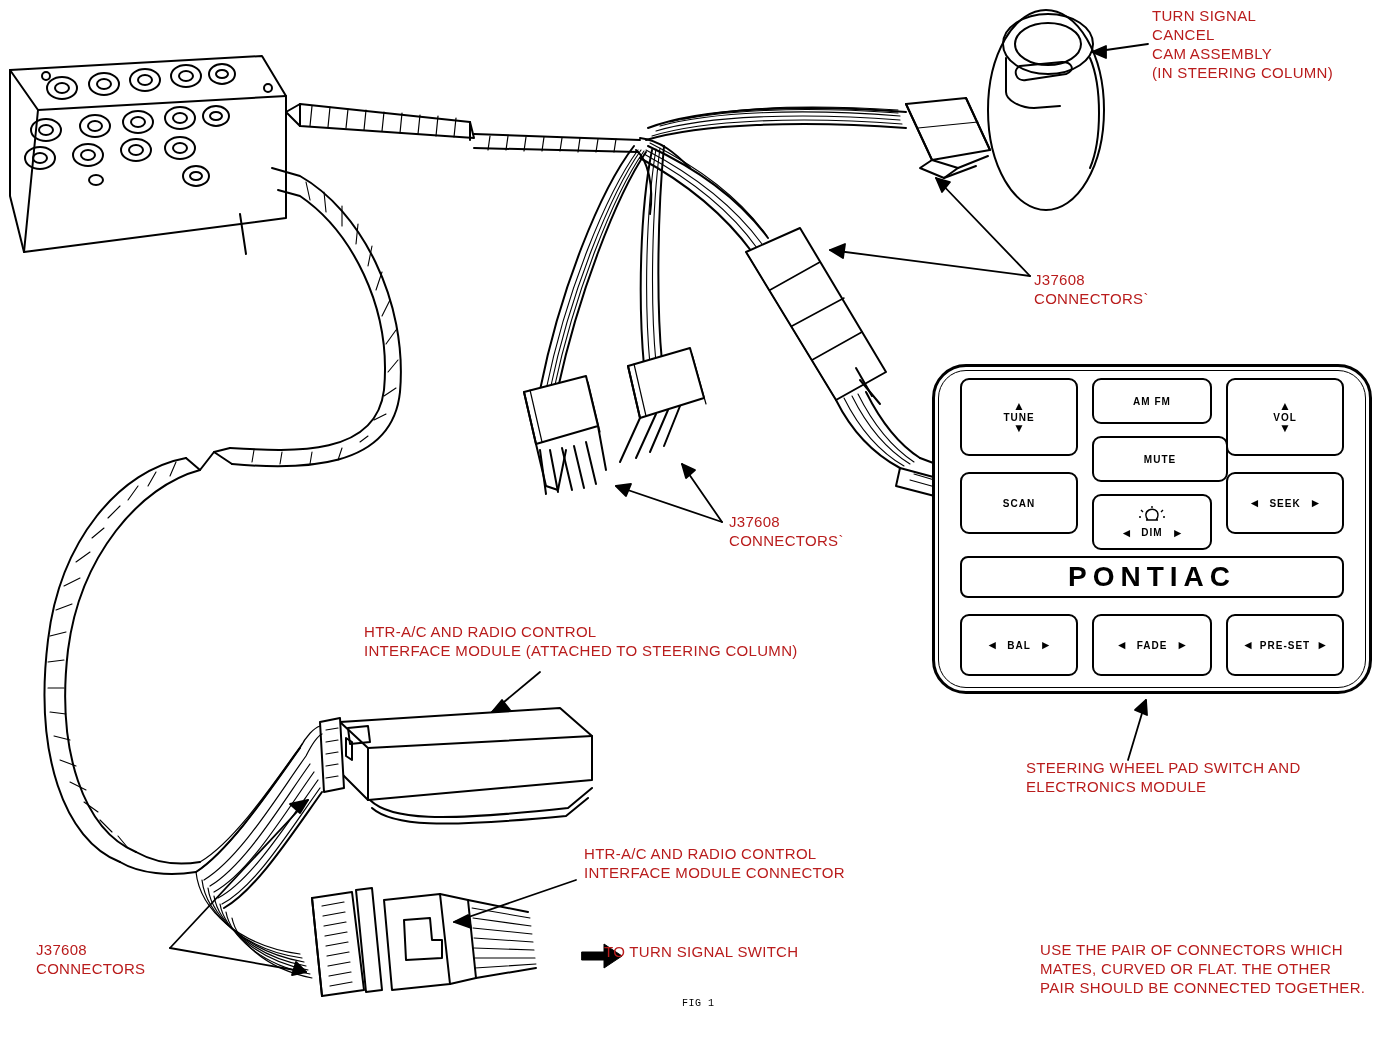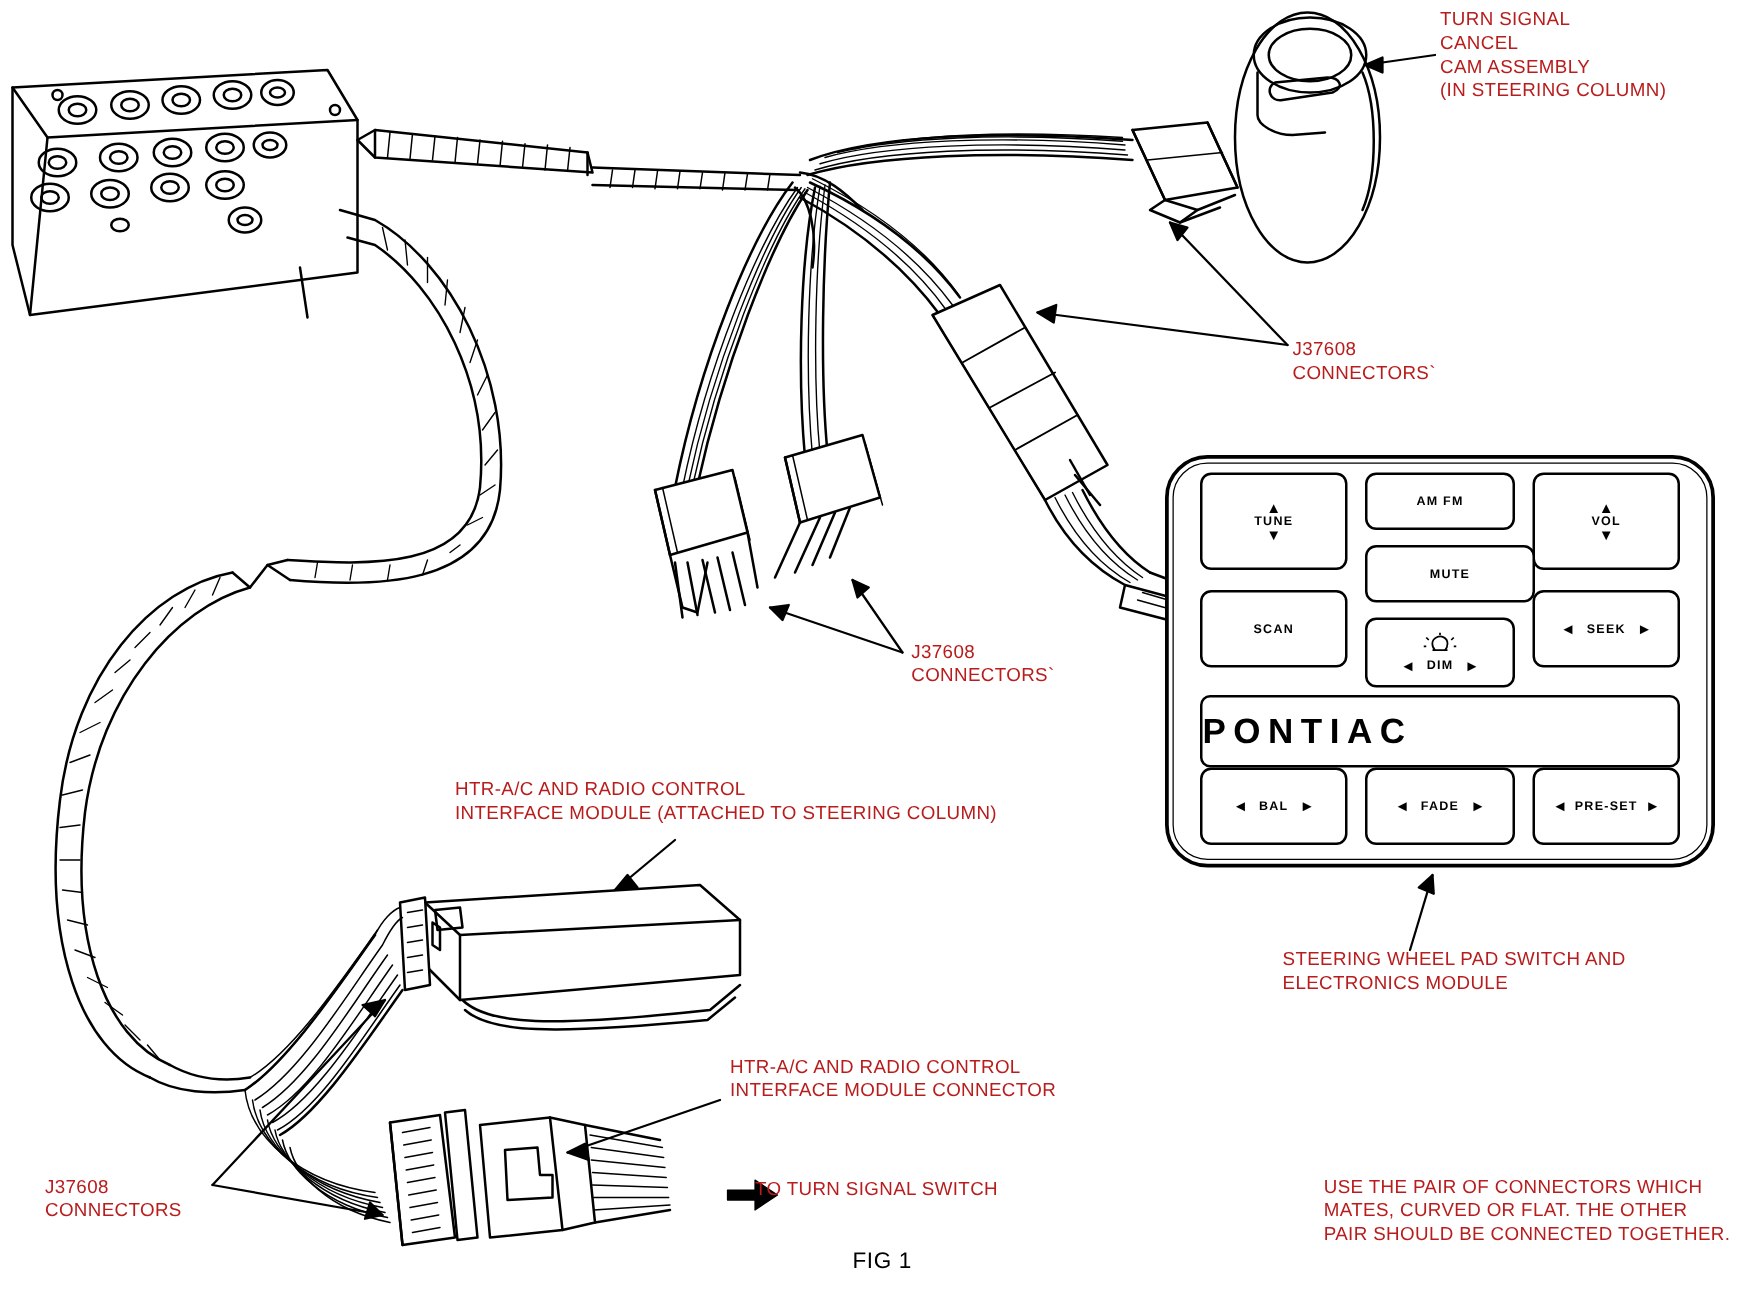--- a/index.html
+++ b/index.html
@@ -19,22 +19,23 @@
   .lbl {
     position: absolute;
     font-size: 15px;
     line-height: 19px;
     letter-spacing: 0.3px;
     white-space: pre;
     color: #b91c1c;
   }
   .fig {
     position: absolute;
-    font-size: 18px;
+    font-size: 10px;
     letter-spacing: 0.5px;
+    font-family: Liberation Mono, monospace;
   }
   svg.art {
     position: absolute;
     left: 0;
     top: 0;
     width: 1392px;
     height: 1040px;
   }
   
   #pad {
@@ -85,25 +86,26 @@
   }
   .btn .arw {
     font-size: 12px;
     line-height: 12px;
   }
   .brand {
     position: absolute;
     left: 28px;
     top: 192px;
     width: 384px;
-    height: 58px;
+    height: 42px;
     border: 2.5px solid #000;
     border-radius: 8px;
     display: flex;
     align-items: center;
+    justify-content: center;
     box-sizing: border-box;
   }
   .brand span {
     font-size: 28px;
     font-weight: bold;
     letter-spacing: 6px;
     font-family: "Liberation Sans", sans-serif;
   }
   .dim-ico {
     font-size: 13px;
@@ -542,19 +544,19 @@
 INTERFACE MODULE CONNECTOR</div>
 
   <div class="lbl" style="left:604px; top:942px;">TO TURN SIGNAL SWITCH</div>
 
   <div class="lbl" style="left:36px; top:940px;">J37608
 CONNECTORS</div>
 
   <div class="lbl" style="left:1026px; top:758px;">STEERING WHEEL PAD SWITCH AND
 ELECTRONICS MODULE</div>
 
-  <div class="lbl" style="left:1040px; top:940px;margin-left:19px;">USE THE PAIR OF CONNECTORS WHICH
+  <div class="lbl" style="left:1040px; top:940px;">USE THE PAIR OF CONNECTORS WHICH
 MATES, CURVED OR FLAT. THE OTHER
 PAIR SHOULD BE CONNECTED TOGETHER.</div>
 
   <div class="fig" style="left:682px; top:998px;">FIG 1</div>
 
 </div>
 
 </body></html>

